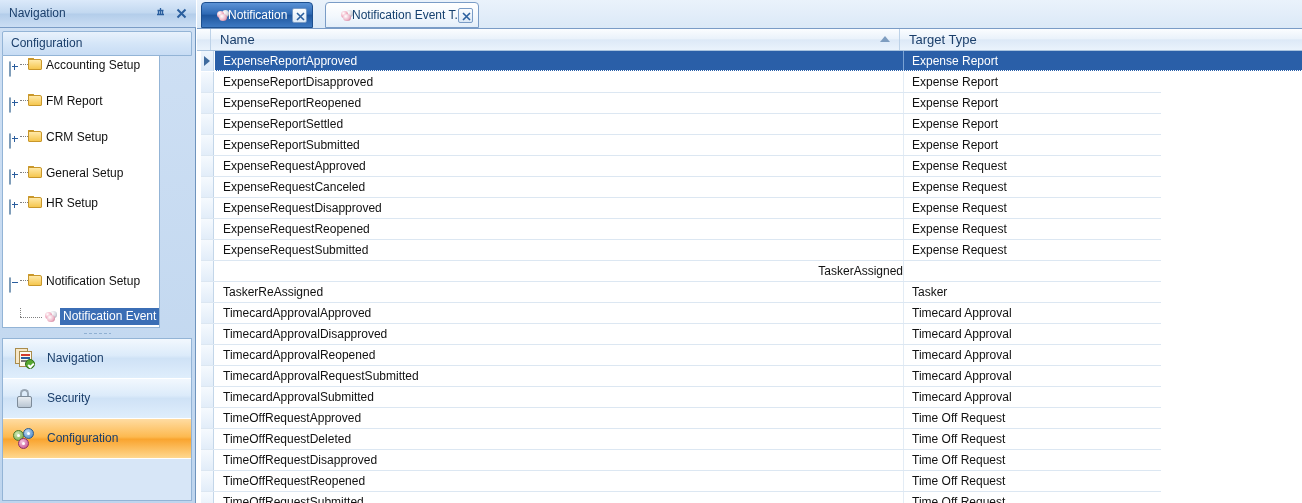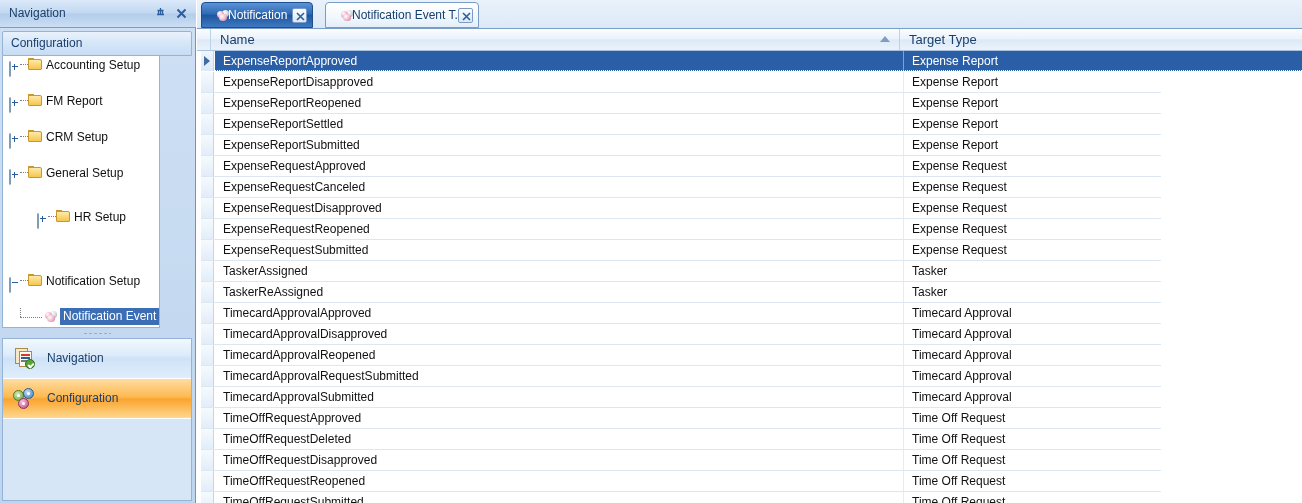--- a/index.html
+++ b/index.html
@@ -425,21 +425,21 @@
         <span class="dashline"></span>
         <span class="nodeicon"><span class="folder-ico"><span class="tab"></span><span class="back"></span></span></span>
         <span class="nodelabel">CRM Setup</span>
       </div>
       <div class="tree-node d1" style="top: 54px; position: relative;">
         <span class="twisty"><span class="exp-box"><span class="hbar"></span><span class="vbar"></span></span></span>
         <span class="dashline"></span>
         <span class="nodeicon"><span class="folder-ico"><span class="tab"></span><span class="back"></span></span></span>
         <span class="nodelabel">General Setup</span>
       </div>
-      <div class="tree-node d1" style="top: 80px; position: relative; margin-left: 28px;">
+      <div class="tree-node d1" style="top: 66px; position: relative;">
         <span class="twisty"><span class="exp-box"><span class="hbar"></span><span class="vbar"></span></span></span>
         <span class="dashline"></span>
         <span class="nodeicon"><span class="folder-ico"><span class="tab"></span><span class="back"></span></span></span>
         <span class="nodelabel">HR Setup</span>
       </div>
       <div class="tree-node d1" style="top: 90px; position: relative; margin-top: 36px;">
         <span class="twisty"><span class="exp-box"><span class="hbar"></span></span></span>
         <span class="dashline"></span>
         <span class="nodeicon"><span class="folder-ico"><span class="tab"></span><span class="back"></span></span></span>
         <span class="nodelabel">Notification Setup</span>
@@ -466,20 +466,27 @@
       <div class="nav-btn">
         <span class="btnico ico-navigation">
           <span class="p1"></span>
           <span class="p2"></span>
           <span class="l1"></span>
           <span class="l2"></span>
           <span class="l3"></span>
           <span class="chk"></span>
         </span>
         <span class="btnlabel">Navigation</span>
+      </div>
+      <div class="nav-btn">
+        <span class="btnico ico-security">
+          <span class="shackle"></span>
+          <span class="body"></span>
+        </span>
+        <span class="btnlabel">Security</span>
       </div>
       <div class="nav-btn active">
         <span class="btnico ico-config">
           <span class="g1">
             <span class="dot" style="left:3px;top:3px;"></span>
           </span>
           <span class="g2">
             <span class="dot" style="left:3px;top:3px;"></span>
           </span>
           <span class="g3">
@@ -574,21 +581,21 @@
         <div class="grow" style="top: 168px;">
           <span class="indicator"></span>
           <span class="cell-name">ExpenseRequestReopened</span>
           <span class="cell-target">Expense Request</span>
         </div>
         <div class="grow" style="top: 189px;">
           <span class="indicator"></span>
           <span class="cell-name">ExpenseRequestSubmitted</span>
           <span class="cell-target">Expense Request</span>
         </div>
-        <div class="grow" style="top: 210px;">
+        <div class="grow" style="top: 210px; text-align: right;">
           <span class="indicator"></span>
           <span class="cell-name">TaskerAssigned</span>
           <span class="cell-target">Tasker</span>
         </div>
         <div class="grow" style="top: 231px;">
           <span class="indicator"></span>
           <span class="cell-name">TaskerReAssigned</span>
           <span class="cell-target">Tasker</span>
         </div>
         <div class="grow" style="top: 252px; padding-left: 24px;">

